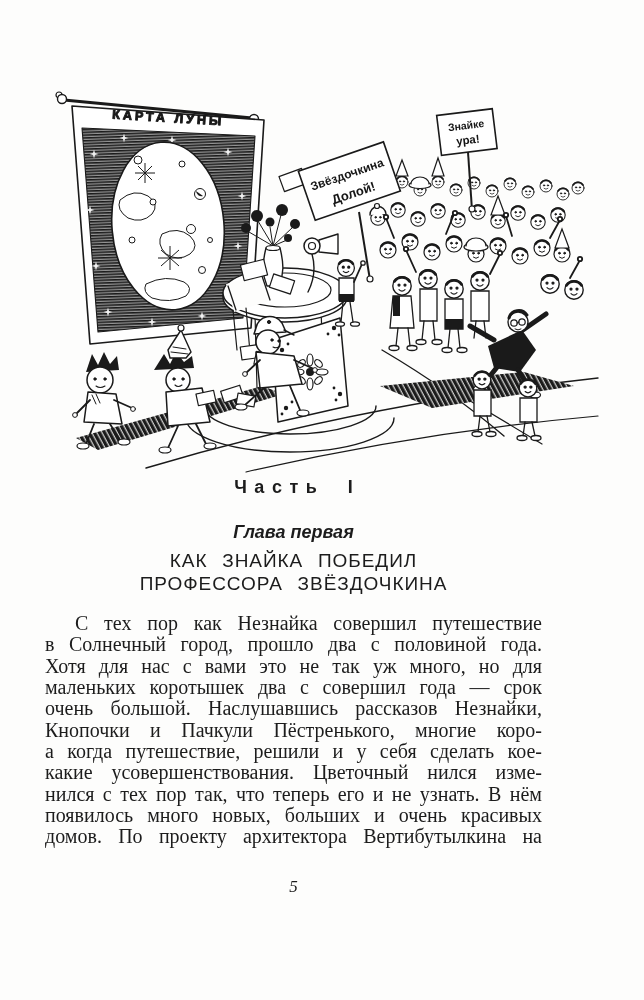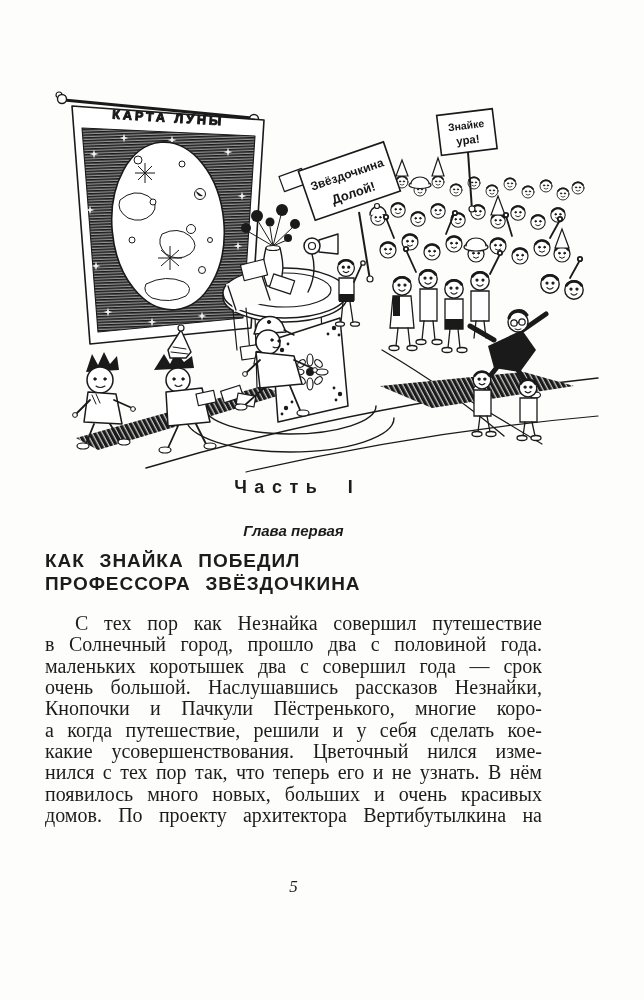--- a/index.html
+++ b/index.html
@@ -4,23 +4,23 @@
 <style>
   html,body { margin:0; padding:0; background:#ffffff; }
   .page { position:relative; width:644px; height:1000px; background:#fdfdfc;
           font-family:"Liberation Serif", serif; color:#1c1c1c; overflow:hidden; }
   .illustration { position:absolute; left:50px; top:88px; width:550px; height:387px; }
   .part-title { position:absolute; left:45px; top:477px; width:497px; text-align:center;
                 font-family:"Liberation Sans", sans-serif; font-size:18px; font-weight:bold;
                 letter-spacing:.42em; text-indent:.42em; word-spacing:.6em; }
   .chapter-label { position:absolute; left:45px; top:522px; width:497px; text-align:center;
                    font-family:"Liberation Sans", sans-serif; font-style:italic; font-weight:bold;
-                   font-size:15px; }
-  .chapter-title { position:absolute; left:45px; top:549px; width:497px; 
-                   font-family:"Liberation Sans", sans-serif; font-weight:bold; font-size:19px;
+                   font-size:18px; }
+  .chapter-title { position:absolute; left:45px; top:549px; width:497px; text-align:center;
+                   font-family:"Liberation Sans", sans-serif; font-weight:normal; font-size:19px;
                    line-height:23px; letter-spacing:.05em; word-spacing:.45em; }
   .body-text { position:absolute; left:45px; top:613px; width:497px;
                font-size:20px; line-height:21.35px; }
   .tline { text-align:justify; text-align-last:justify; }
   .tline:first-child { text-indent:30px; }
   .page-number { position:absolute; left:45px; top:877px; width:497px; text-align:center;
                  font-style:italic; font-size:17px; }
   svg text { font-family:"Liberation Sans", sans-serif; font-weight:bold; fill:#161616; }
 </style>
 </head>
@@ -397,20 +397,21 @@
 
   <div class="part-title">Часть I</div>
   <div class="chapter-label">Глава первая</div>
   <div class="chapter-title">
     <div>КАК ЗНАЙКА ПОБЕДИЛ</div>
     <div>ПРОФЕССОРА ЗВЁЗДОЧКИНА</div>
   </div>
   <div class="body-text">
       <div class="tline">С тех пор как Незнайка совершил путешествие</div>
       <div class="tline">в Солнечный город, прошло два с половиной года.</div>
+      <div class="tline">Хотя для нас с вами это не так уж много, но для</div>
       <div class="tline">маленьких коротышек два с совершил года — срок</div>
       <div class="tline">очень большой. Наслушавшись рассказов Незнайки,</div>
       <div class="tline">Кнопочки и Пачкули Пёстренького, многие коро-</div>
       <div class="tline">а когда путешествие, решили и у себя сделать кое-</div>
       <div class="tline">какие усовершенствования. Цветочный нился изме-</div>
       <div class="tline">нился с тех пор так, что теперь его и не узнать. В нём</div>
       <div class="tline">появилось много новых, больших и очень красивых</div>
       <div class="tline">домов. По проекту архитектора Вертибутылкина на</div>
     </div>
   <div class="page-number">5</div>

